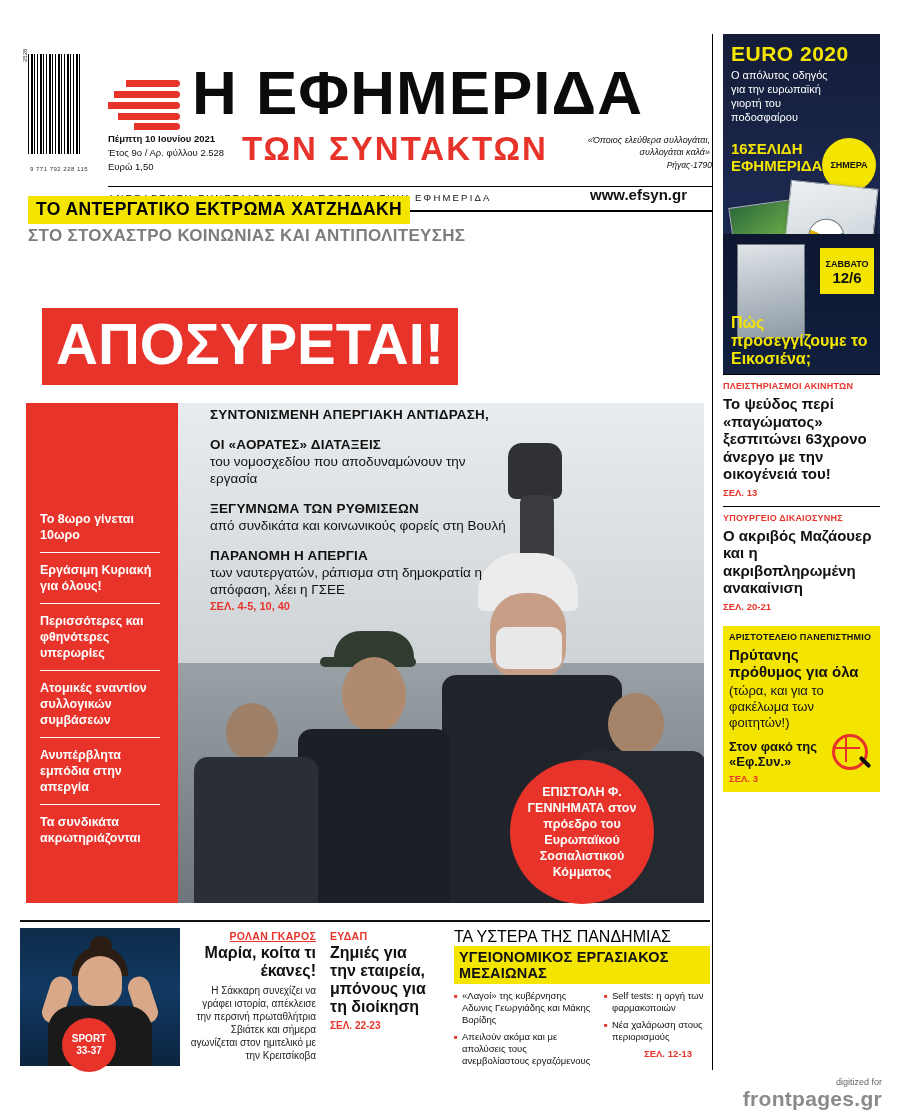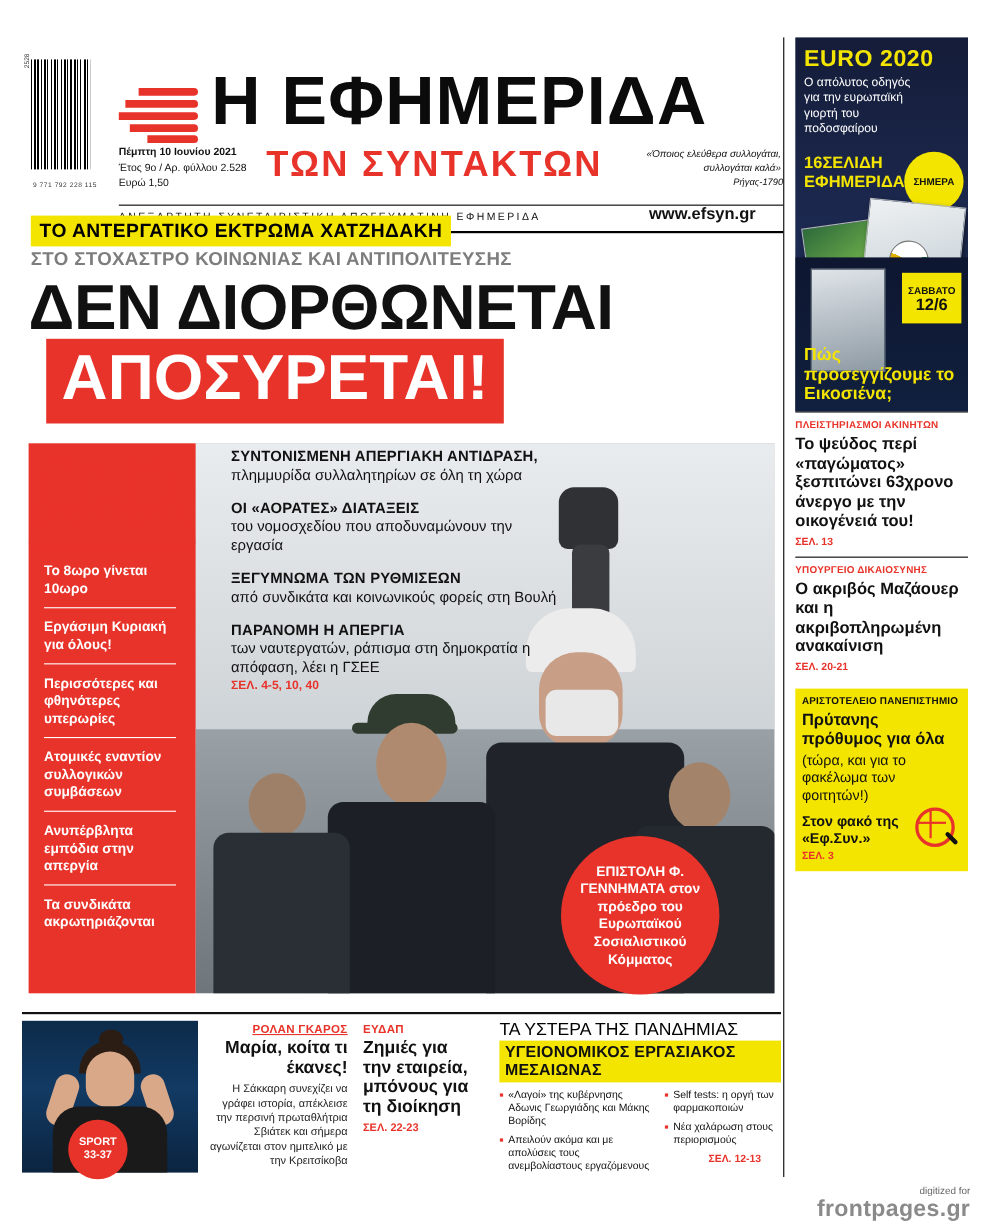--- a/index.html
+++ b/index.html
@@ -609,21 +609,20 @@
 
     <div class="rule-top"></div>
     <div class="strap">ΑΝΕΞΑΡΤΗΤΗ ΣΥΝΕΤΑΙΡΙΣΤΙΚΗ ΑΠΟΓΕΥΜΑΤΙΝΗ ΕΦΗΜΕΡΙΔΑ</div>
     <div class="site">www.efsyn.gr</div>
     <div class="rule-bot"></div>
   </div>
 
   <div class="main">
     <div class="kicker-yellow">ΤΟ ΑΝΤΕΡΓΑΤΙΚΟ ΕΚΤΡΩΜΑ ΧΑΤΖΗΔΑΚΗ</div>
     <div class="kicker-grey">ΣΤΟ ΣΤΟΧΑΣΤΡΟ ΚΟΙΝΩΝΙΑΣ ΚΑΙ ΑΝΤΙΠΟΛΙΤΕΥΣΗΣ</div>
-    <div class="head1">ΔΕΝ ΔΙΟΡΘΩΝΕΤΑΙ</div>
     <div class="head2">ΑΠΟΣΥΡΕΤΑΙ!</div>
 
     <div class="redblock">
       <div class="crowd">
         <div class="flagpole" style="left:14px; top:14px; width:3px; height:78px;"></div>
         <div class="flagpole" style="left:14px; top:14px; width:24px; height:12px;"></div>
         <div class="flagpole" style="left:48px; top:26px; width:3px; height:66px;"></div>
         <div class="flagpole" style="left:48px; top:26px; width:20px; height:10px;"></div>
         <div class="flagpole" style="left:92px; top:8px; width:3px; height:84px;"></div>
         <div class="flagpole" style="left:92px; top:8px; width:26px; height:12px;"></div>
@@ -673,21 +672,20 @@
 
       <div class="fig" style="left:410px; top:290px;">
         <div class="head" style="left:20px; top:0; width:56px; height:62px; background:#a3846b;"></div>
         <div class="body" style="left:-12px; top:58px; width:130px; height:170px; background:#242930;"></div>
       </div>
     </div>
 
     <div class="bullets-text">
       <div class="bt-item">
         <div class="bh">ΣΥΝΤΟΝΙΣΜΕΝΗ ΑΠΕΡΓΙΑΚΗ ΑΝΤΙΔΡΑΣΗ,</div>
-        <div class="bb">πλημμυρίδα συλλαλητηρίων σε όλη τη χώρα</div>
       </div>
       <div class="bt-item">
         <div class="bh">ΟΙ «ΑΟΡΑΤΕΣ» ΔΙΑΤΑΞΕΙΣ</div>
         <div class="bb">του νομοσχεδίου που αποδυναμώνουν την εργασία</div>
       </div>
       <div class="bt-item">
         <div class="bh">ΞΕΓΥΜΝΩΜΑ ΤΩΝ ΡΥΘΜΙΣΕΩΝ</div>
         <div class="bb">από συνδικάτα και κοινωνικούς φορείς στη Βουλή</div>
       </div>
       <div class="bt-item">

